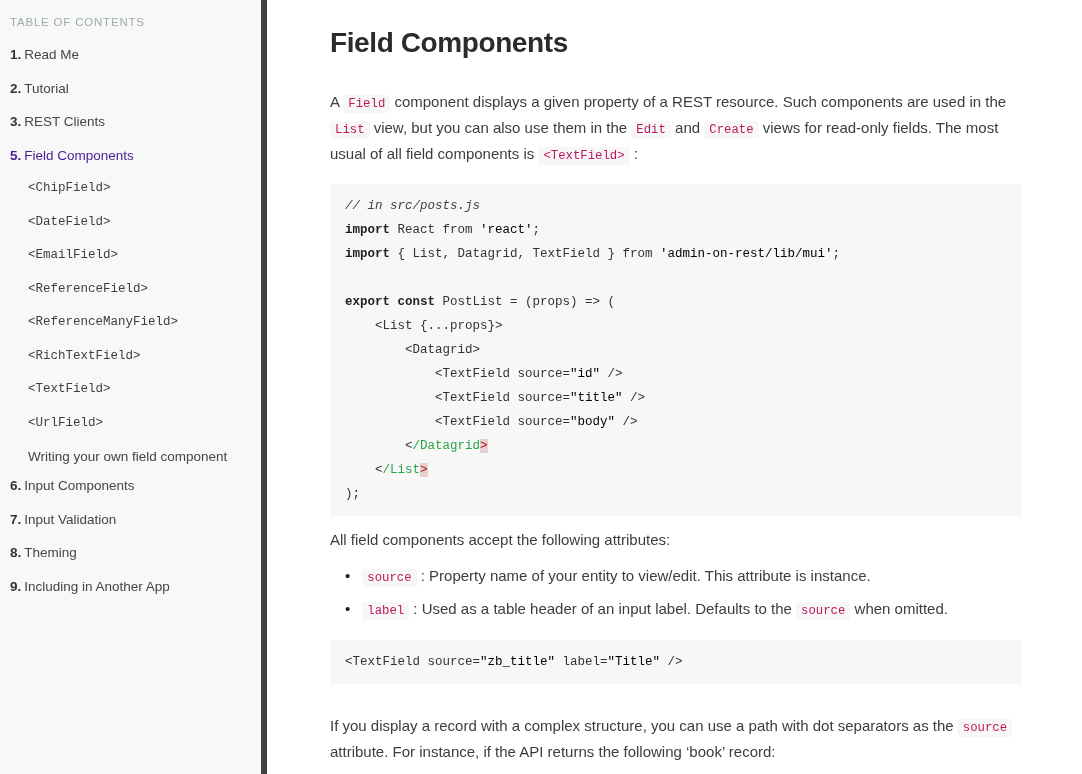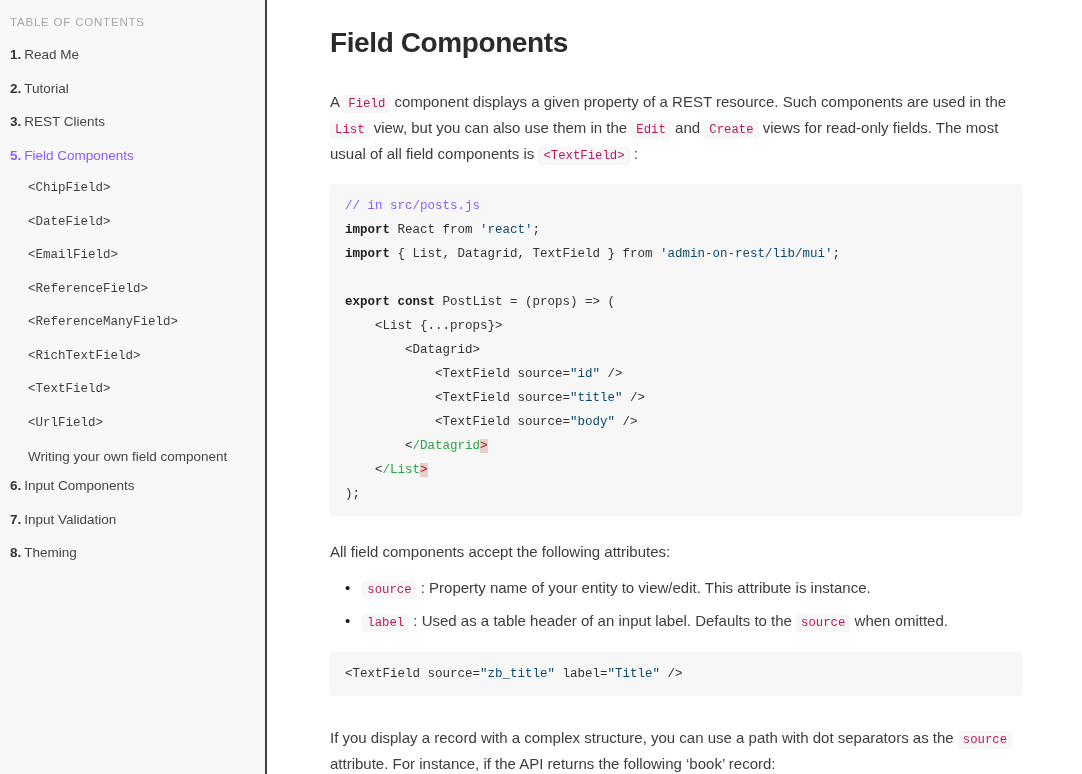--- a/index.html
+++ b/index.html
@@ -8,68 +8,68 @@
     background: #ffffff;
     font-family: "Liberation Sans", sans-serif;
     color: #3d3d3d;
   }
   .page { display: flex; width: 1082px; height: 774px; }
 
   
   .sidebar {
     width: 267px; min-width: 267px; height: 774px;
     background: #f7f8f8;
-    border-right: 2px solid #404040;
+    border-right: 6px solid #404040;
     padding: 16px 10px 0 10px;
     overflow: hidden;
   }
   .toc-title {
     font-size: 11.5px; color: #a3a8ad; letter-spacing: .8px;
     margin-bottom: 19px;
   }
   a { text-decoration: none; display: block; cursor: pointer; }
   .toc-item { font-size: 13.5px; color: #454545; margin-bottom: 18.5px; }
   .toc-item .num { font-weight: bold; color: #333333; margin-right: 3px; }
-  .toc-item.active, .toc-item.active .num { color: #8b5cf6; }
+  .toc-item.active, .toc-item.active .num { color: #4c1d95; }
   .toc-sub-mono {
     font-family: "Liberation Mono", monospace;
     font-size: 12.5px; color: #3f3f3f;
     margin: 0 0 19.5px 18px;
   }
   .toc-sub { font-size: 13.5px; color: #454545; margin: 0 0 14px 18px; }
 
   
   .content { flex: 1; padding: 26px 0 0 63px; }
   h1 {
     font-size: 28px; line-height: 34px; color: #2b2b2b;
     letter-spacing: -0.4px; font-weight: bold;
   }
   .para { font-size: 15px; line-height: 24px; width: 692px; margin-top: 30px; }
-  .para.tight { margin-top: 24px; }
+  .para.tight { margin-top: 12px; }
   .ic {
     font-family: "Liberation Mono", monospace;
     font-size: 12.3px; color: #be185d;
     background: #f7f7f7; border-radius: 3px;
     padding: 2px 5px; white-space: nowrap;
   }
   .bullets { list-style: none; margin: 11px 0 0 15px; width: 677px; }
   .bullets li { font-size: 15px; line-height: 25px; margin-bottom: 5px; }
   .bullets li::before { content: "\2022"; margin-right: 12px; color: #1a1a1a; }
 
   .code-block {
     width: 692px; background: #f7f7f7; border-radius: 3px;
     padding: 10px 15px; margin-top: 16px;
     font-family: "Liberation Mono", monospace;
     font-size: 12.5px; color: #333333;
     white-space: pre; overflow: hidden;
   }
   .cl { line-height: 24px; height: 24px; }
   .tok-kw  { font-weight: bold; color: #222222; }
-  .tok-str { color: #0c4a6e; }
-  .tok-cm  { color: #8b5cf6; }
+  .tok-str { color: #000000; }
+  .tok-cm  { color: #404040; font-style: italic; }
   .tok-grn { color: #2aa347; }
   .tok-err { color: #a61717; background: #e8cfcf; }
 </style>
 </head>
 <body>
 
 <div class="page">
 
   <aside class="sidebar">
     <div class="toc-title">TABLE OF CONTENTS</div>
@@ -83,20 +83,21 @@
         <a class="toc-sub-mono"><span>&lt;EmailField&gt;</span></a>
         <a class="toc-sub-mono"><span>&lt;ReferenceField&gt;</span></a>
         <a class="toc-sub-mono"><span>&lt;ReferenceManyField&gt;</span></a>
         <a class="toc-sub-mono"><span>&lt;RichTextField&gt;</span></a>
         <a class="toc-sub-mono"><span>&lt;TextField&gt;</span></a>
         <a class="toc-sub-mono"><span>&lt;UrlField&gt;</span></a>
         <a class="toc-sub"><span>Writing your own field component</span></a>
         <a class="toc-item"><span class="num">6.</span><span>Input Components</span></a>
         <a class="toc-item"><span class="num">7.</span><span>Input Validation</span></a>
         <a class="toc-item"><span class="num">8.</span><span>Theming</span></a>
+        <a class="toc-item"><span class="num">9.</span><span>Including in Another App</span></a>
       </nav>
   </aside>
 
   <main class="content">
     <h1>Field Components</h1>
 
     <p class="para"><span class="tr">A </span><code class="ic">Field</code><span class="tr"> component displays a given property of a REST resource. Such components are used in the </span><code class="ic">List</code><span class="tr"> view, but you can also use them in the </span><code class="ic">Edit</code><span class="tr"> and </span><code class="ic">Create</code><span class="tr"> views for read-only fields. The most usual of all field components is </span><code class="ic">&lt;TextField&gt;</code><span class="tr"> :</span></p>
 
     <pre class="code-block"><div class="cl"><span class="tok-cm">// in src/posts.js</span></div><div class="cl"><span class="tok-kw">import</span><span> React from </span><span class="tok-str">'react'</span><span>;</span></div><div class="cl"><span class="tok-kw">import</span><span> { List, Datagrid, TextField } from </span><span class="tok-str">'admin-on-rest/lib/mui'</span><span>;</span></div><div class="cl">&nbsp;</div><div class="cl"><span class="tok-kw">export</span><span> </span><span class="tok-kw">const</span><span> PostList = (props) =&gt; (</span></div><div class="cl"><span>    &lt;List {...props}&gt;</span></div><div class="cl"><span>        &lt;Datagrid&gt;</span></div><div class="cl"><span>            &lt;TextField source=</span><span class="tok-str">"id"</span><span> /&gt;</span></div><div class="cl"><span>            &lt;TextField source=</span><span class="tok-str">"title"</span><span> /&gt;</span></div><div class="cl"><span>            &lt;TextField source=</span><span class="tok-str">"body"</span><span> /&gt;</span></div><div class="cl"><span>        &lt;</span><span class="tok-grn">/Datagrid</span><span class="tok-err">&gt;</span></div><div class="cl"><span>    &lt;</span><span class="tok-grn">/List</span><span class="tok-err">&gt;</span></div><div class="cl"><span>);</span></div></pre>
 

